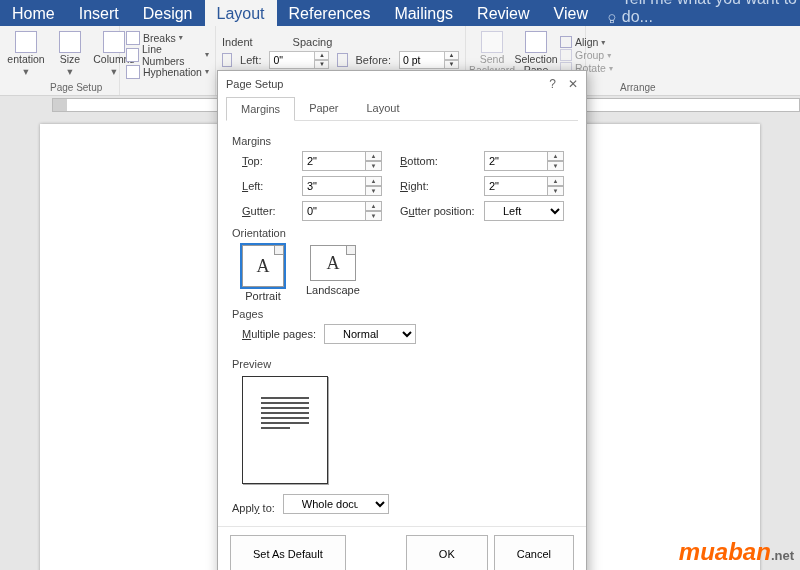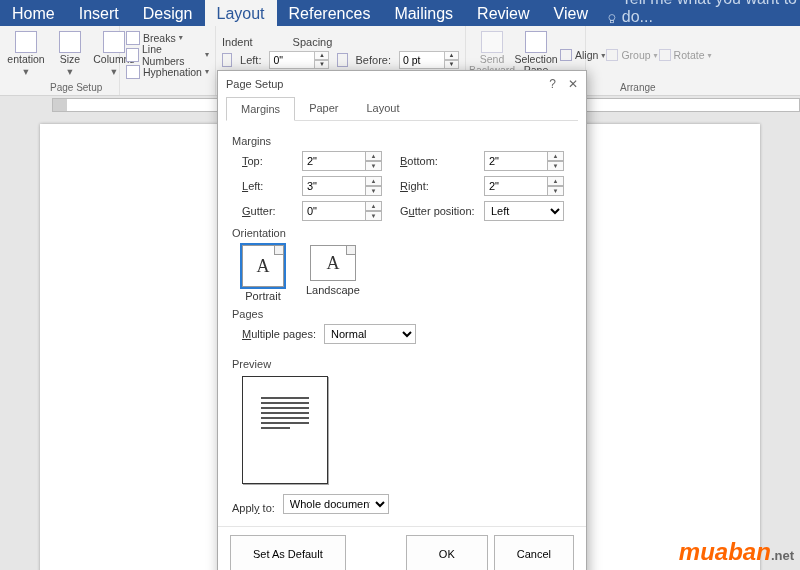--- a/index.html
+++ b/index.html
@@ -20,21 +20,21 @@
 .ribbon .big-btn .ico { width: 22px; height: 22px; border: 1px solid #aac; background: #fff; }
 .ribbon .big-btn span { font-size: 10.5px; text-align: center; line-height: 11px; }
 .ribbon .small-line { display: flex; align-items: center; gap: 3px; height: 17px; font-size: 10.5px; }
 .ribbon .small-line .ico { width: 14px; height: 14px; border: 1px solid #aac; background: #fff; }
 .ribbon .chev { font-size: 8px; color: #666; }
 .ribbon .spin { display: inline-flex; align-items: center; }
 .ribbon .spin input { width: 46px; height: 18px; border: 1px solid #c0c0c0; font-size: 10.5px; padding: 0 3px; }
 .ribbon .spin .arrows { display: flex; flex-direction: column; }
 .ribbon .spin .arrows div { width: 14px; height: 9px; border: 1px solid #c0c0c0; border-left: none; font-size: 6px; text-align: center; line-height: 7px; background: #fafafa; }
 .ribbon .group-label { position: absolute; bottom: 2px; font-size: 10px; color: #666; }
-.ribbon .arr-col { display: flex; flex-direction: row; gap: 1px; font-size: 10.5px; padding-top: 3px; }
+.ribbon .arr-col { display: flex; flex-direction: column; gap: 1px; font-size: 10.5px; padding-top: 3px; }
 .ribbon .arr-col .line { display: flex; align-items: center; gap: 3px; }
 .ribbon .arr-col .ico { width: 12px; height: 12px; border: 1px solid #aac; }
 .ribbon .disabled { opacity: 0.5; }
 
 .ruler-area { background: #e6e6e6; height: 18px; position: relative; }
 .ruler { position: absolute; left: 52px; right: 0; top: 2px; height: 14px; background: linear-gradient(to right, #d0d0d0 0 14px, #fff 14px 100%); border: 1px solid #bbb; font-size: 8px; }
 .page-area { background: #e6e6e6; position: absolute; top: 114px; bottom: 0; left: 0; right: 0; }
 .page { position: absolute; left: 40px; top: 10px; width: 720px; height: 500px; background: #fff; box-shadow: 0 0 3px rgba(0,0,0,.3); }
 
 
@@ -47,21 +47,21 @@
 .dialog .tabs .dtab.active { border: 1px solid #ccc; border-bottom: 1px solid #fff; margin-bottom: -1px; background: #fff; }
 .dialog .body { padding: 8px 14px 12px 14px; }
 .dialog .section-label { color: #444; margin: 6px 0 4px 0; }
 .dialog .grid2 { display: grid; grid-template-columns: 52px 90px 76px 90px; gap: 5px 8px; align-items: center; margin-left: 10px; }
 .dialog .grid2 label { font-size: 11px; }
 .dialog .grid2 label u { text-decoration: underline; }
 .dialog .spinbox { display: flex; }
 .dialog .spinbox input { width: 64px; height: 20px; border: 1px solid #b5b5b5; font-size: 11px; padding: 0 4px; }
 .dialog .spinbox .sarr { display: flex; flex-direction: column; }
 .dialog .spinbox .sarr div { width: 16px; height: 10px; border: 1px solid #b5b5b5; border-left: none; background: #fafafa; font-size: 6px; text-align: center; line-height: 8px; color: #555; }
-.dialog select { height: 20px; border: 1px solid #b5b5b5; font-size: 11px; padding: 0 2px; background: #fff; }
+.dialog select { height: 20px; border: 1px solid #b5b5b5; font-size: 11px; padding: 0 14px; background: #fff; }
 .dialog .orient { display: flex; gap: 22px; margin: 6px 0 6px 10px; }
 .dialog .orient .obox { display: flex; flex-direction: column; align-items: center; gap: 3px; }
 .dialog .orient .oicon { width: 42px; height: 42px; border: 1px solid #999; display: flex; align-items: center; justify-content: center; font-family: serif; font-size: 18px; background: #fff; position: relative; }
 .dialog .orient .oicon.sel { outline: 2px solid #2b7cd3; }
 .dialog .orient .oicon::after { content: ""; position: absolute; top: 0; right: 0; width: 8px; height: 8px; border-left: 1px solid #999; border-bottom: 1px solid #999; background: #f3f3f3; }
 .dialog .orient .oicon.land { width: 46px; height: 36px; }
 .dialog .preview-box { width: 86px; height: 108px; border: 1px solid #333; box-shadow: 1px 1px 0 #aaa; margin: 6px 0 6px 10px; padding: 20px 18px; display: flex; flex-direction: column; gap: 3px; }
 .dialog .preview-box .pline { height: 2px; background: #555; }
 .dialog .apply-row { display: flex; align-items: flex-end; gap: 8px; margin-top: 10px; }
 .dialog .btnrow { display: flex; justify-content: space-between; align-items: center; border-top: 1px solid #e5e5e5; padding: 8px 12px; }

